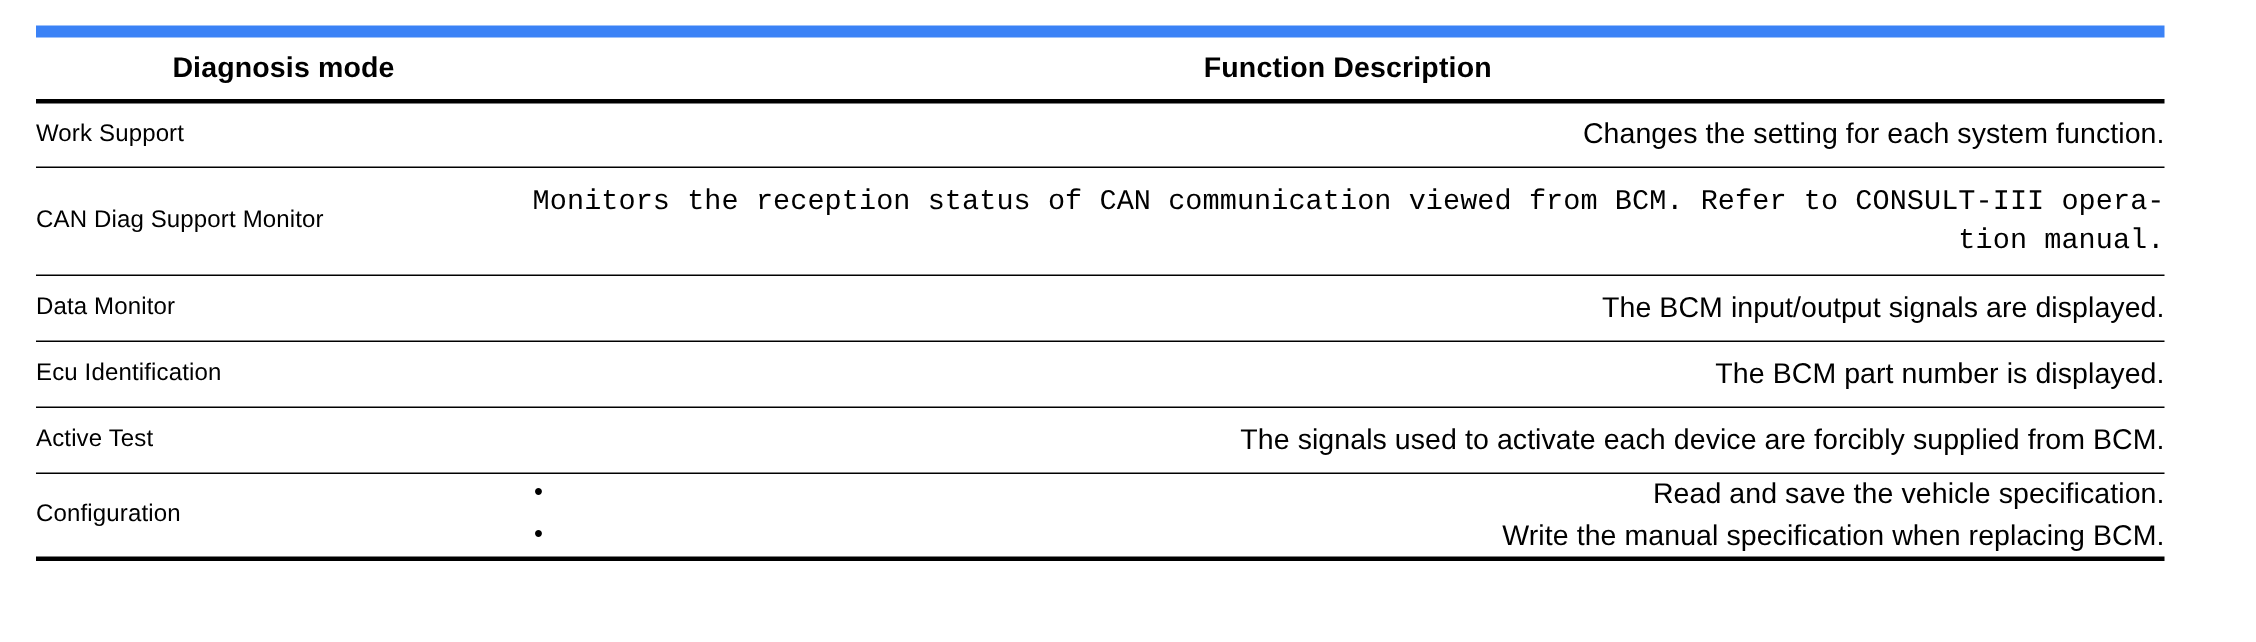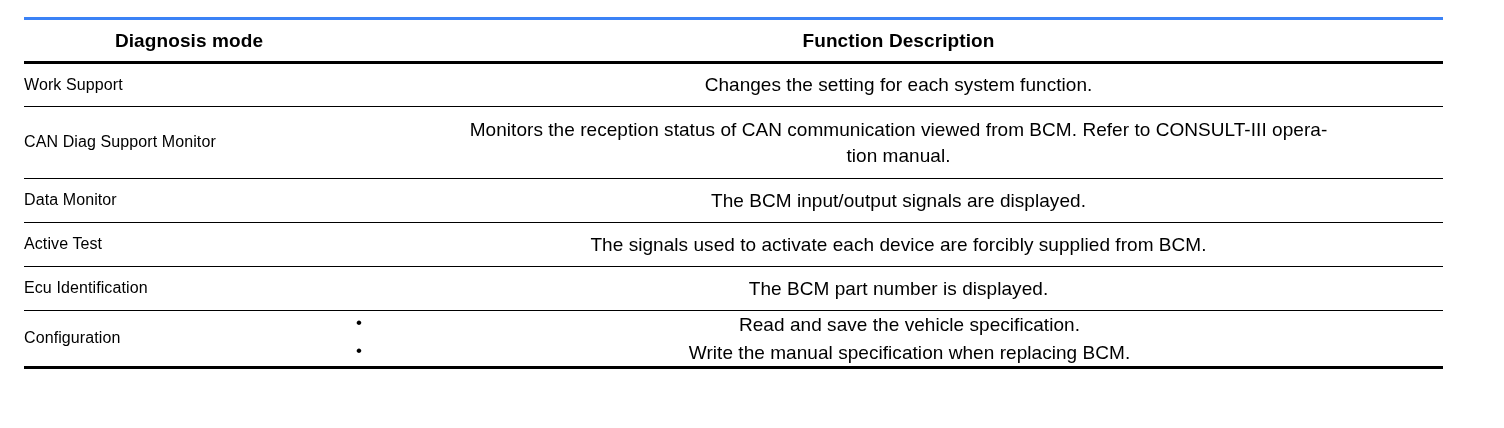--- a/index.html
+++ b/index.html
@@ -38,21 +38,21 @@
 
   .diag-table th,
   .diag-table td {
     border: 0;
     vertical-align: middle;
     padding: 0;
     background: #ffffff;
   }
 
   
-  .rule-thick-top  { border-top: 3px solid #3b82f6; }
+  .rule-thick-top  { border-top: 8px solid #3b82f6; }
   .rule-thick-bot  { border-bottom: 3px solid #000; }
   .rule-thin-bot   { border-bottom: 1.5px solid #000; }
 
   
   .cell-mode {
     border-right: 2px solid #000;
   }
 
   .hdr-cell {
     text-align: center;
@@ -64,34 +64,34 @@
 
   .mode-cell {
     text-align: left;
     font-size: 16px;
     line-height: 1.3;
     padding-left: 17px;
     letter-spacing: 0.1px;
   }
 
   .desc-cell {
-    text-align: center;
+    text-align: right;
     font-size: 19px;
     line-height: 1.35;
     padding-left: 20px;
     padding-right: 10px;
     letter-spacing: 0.05px;
   }
 
   .row-h-1 { height: 44px; }
   .row-h-2 { height: 72px; }
   .row-h-3 { height: 54px; }
 
   .desc-lines { display: block; }
-  .desc-lines .line { display: block; }
+  .desc-lines .line { display: block; font-family: Liberation Mono, monospace; }
 
   .bullet-list {
     list-style: none;
     margin: 0;
     padding: 0;
   }
   .bullet-list li {
     position: relative;
     padding-left: 22px;
     line-height: 1.45;
@@ -140,27 +140,27 @@
           </span>
         </td>
       </tr>
 
       <tr class="row-h-1 rule-thin-bot">
         <td class="mode-cell cell-mode">Data Monitor</td>
         <td class="desc-cell">The BCM input/output signals are displayed.</td>
       </tr>
 
       <tr class="row-h-1 rule-thin-bot">
-        <td class="mode-cell cell-mode">Active Test</td>
-        <td class="desc-cell">The signals used to activate each device are forcibly supplied from BCM.</td>
+        <td class="mode-cell cell-mode">Ecu Identification</td>
+        <td class="desc-cell">The BCM part number is displayed.</td>
       </tr>
 
       <tr class="row-h-1 rule-thin-bot">
-        <td class="mode-cell cell-mode">Ecu Identification</td>
-        <td class="desc-cell">The BCM part number is displayed.</td>
+        <td class="mode-cell cell-mode">Active Test</td>
+        <td class="desc-cell">The signals used to activate each device are forcibly supplied from BCM.</td>
       </tr>
 
       <tr class="row-h-3 rule-thick-bot">
         <td class="mode-cell cell-mode">Configuration</td>
         <td class="desc-cell">
           <ul class="bullet-list">
             <li>
               <span class="bullet-dot">•</span>
               <span>Read and save the vehicle specification.</span>
             </li>

